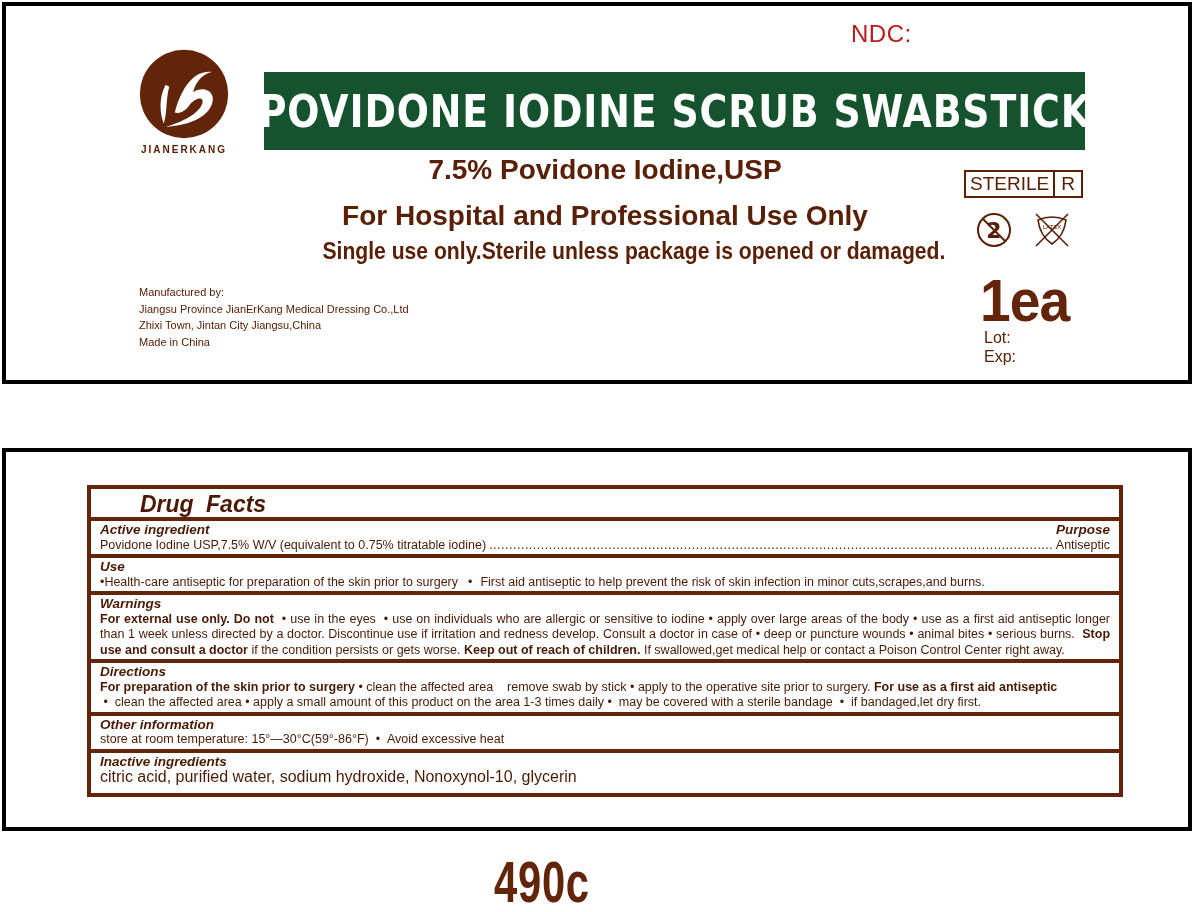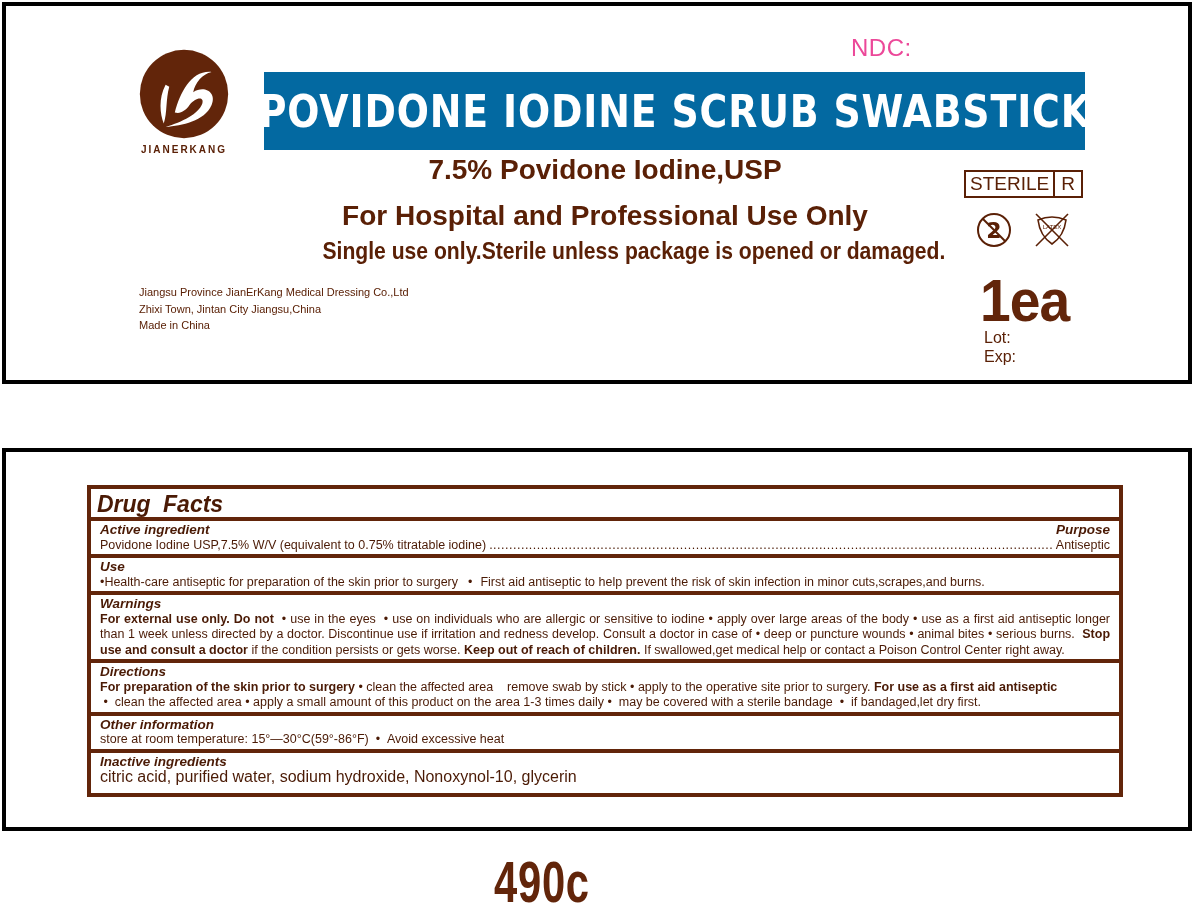--- a/index.html
+++ b/index.html
@@ -9,23 +9,23 @@
   .frame { position: absolute; border: 4px solid #000; background: #fff; }
   #front { left: 2px; top: 2px; width: 1190px; height: 382px; }
   #back { left: 2px; top: 448px; width: 1190px; height: 383px; }
 
   
   .logo { position: absolute; left: 136px; top: 48px; width: 96px; }
   .logo svg { display: block; margin-left: 2px; }
   .logo-text { position: absolute; left: 0; top: 96px; width: 96px; text-align: center;
     font-size: 10px; letter-spacing: 2px; color: #5a2006; font-weight: bold; }
 
-  .ndc { position: absolute; left: 851px; top: 34px; font-size: 24px; color: #ec4899; letter-spacing: 0.5px; }
+  .ndc { position: absolute; left: 851px; top: 20px; font-size: 24px; color: #b91c1c; letter-spacing: 0.5px; }
 
-  .title-bar { position: absolute; left: 264px; top: 72px; width: 821px; height: 78px; background: #0369a1;
+  .title-bar { position: absolute; left: 264px; top: 72px; width: 821px; height: 78px; background: #14532d;
     color: #fff; display: flex; align-items: center; justify-content: center; }
   .title-bar span { font-family: "DejaVu Sans", sans-serif; font-weight: bold; font-size: 44px;
     letter-spacing: 1px; transform: scaleX(0.86); white-space: nowrap; display: inline-block; }
 
   .sub { position: absolute; left: 280px; width: 650px; text-align: center; font-weight: bold; color: #5a2006; white-space: nowrap; }
   .sub1 { top: 154px; font-size: 28px; }
   .sub2 { top: 200px; font-size: 28px; }
   .sub3 { top: 237px; font-size: 24px; }
   .sub3 span { display: inline-block; transform: scaleX(0.88); }
 
@@ -39,21 +39,21 @@
   .mfg { position: absolute; left: 139px; top: 284px; font-size: 11px; line-height: 16.5px; color: #5a2006; }
 
   .qty { position: absolute; left: 980px; top: 266px; font-size: 60px; font-weight: bold; color: #62250a;
     letter-spacing: -1px; transform: scaleX(0.92); transform-origin: left; }
   .lot { position: absolute; left: 984px; top: 328px; font-size: 16px; color: #5a2006; line-height: 19px; }
 
   
   .df { position: absolute; left: 87px; top: 485px; width: 1036px; border: 4px solid #62250a; background: #fff; }
   .df-sec { border-top: 4px solid #62250a; padding: 1px 9px 1px 9px; font-size: 12.5px; line-height: 15.5px; color: #4a1a05; }
   .df-sec:first-child { border-top: none; }
-  .df-title { font-size: 23px; font-weight: bold; font-style: italic; line-height: 26px; padding: 2px 6px 0 6px; color: #4a1a05; word-spacing: 6px; }
+  .df-title { font-size: 23px; font-weight: bold; font-style: italic; line-height: 26px; padding: 2px 6px 0 6px; color: #4a1a05; word-spacing: 6px; margin-left: 43px; }
   .h { font-weight: bold; font-style: italic; font-size: 13.5px; color: #4a1a05; }
   .row { display: flex; justify-content: space-between; white-space: nowrap; }
   .dots { flex: 1; overflow: hidden; white-space: nowrap; margin: 0 3px; letter-spacing: 0.5px; }
   .just { text-align: justify; }
   b { font-weight: bold; }
 
   .code { position: absolute; left: 494px; top: 848px; font-size: 58px; font-weight: bold; color: #62250a;
     transform: scaleX(0.72); transform-origin: left; letter-spacing: 1px; }
 </style>
 </head>
@@ -96,20 +96,21 @@
 <div class="icon-latex">
   <svg width="40" height="36" viewBox="0 0 40 36">
     <path d="M6 8 Q20 2 34 8 Q32 24 20 32 Q8 24 6 8 Z" fill="none" stroke="#5a2006" stroke-width="1.6"></path>
     <text x="20" y="17" text-anchor="middle" font-family="Liberation Sans, sans-serif" font-size="6" fill="#5a2006">LATEX</text>
     <line x1="4" y1="2" x2="36" y2="34" stroke="#5a2006" stroke-width="1.6"></line>
     <line x1="36" y1="2" x2="4" y2="34" stroke="#5a2006" stroke-width="1.6"></line>
   </svg>
 </div>
 
 <div class="mfg">
+  <div>Manufactured by:</div>
   <div>Jiangsu Province JianErKang Medical Dressing Co.,Ltd</div>
   <div>Zhixi Town, Jintan City Jiangsu,China</div>
   <div>Made in China</div>
 </div>
 
 <div class="qty">1ea</div>
 <div class="lot">
   <div>Lot:</div>
   <div>Exp:</div>
 </div>

